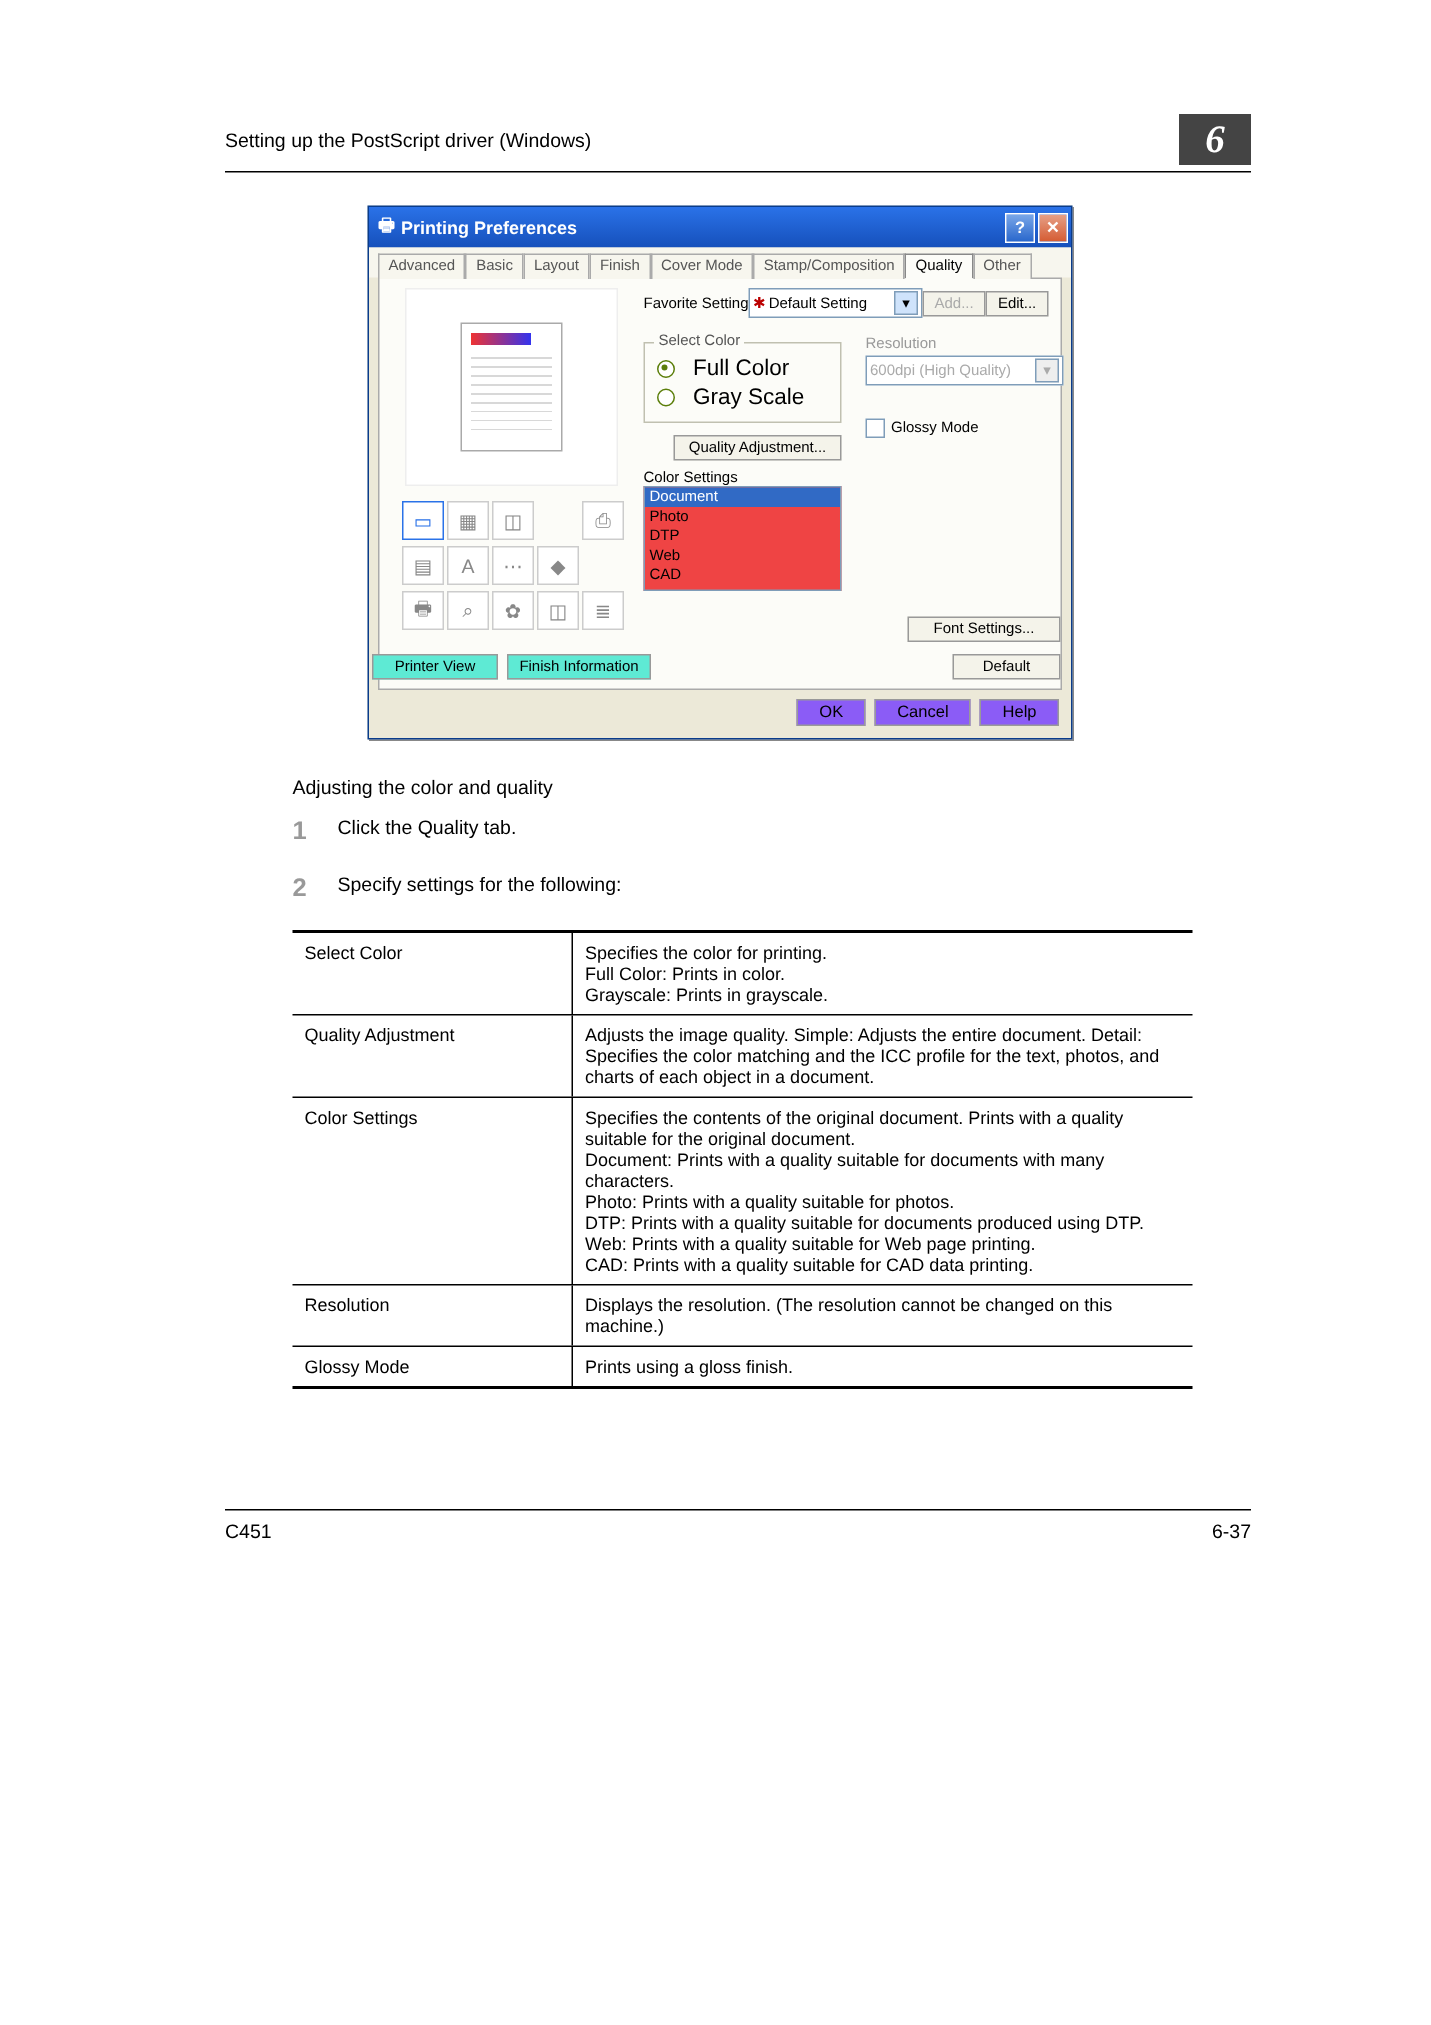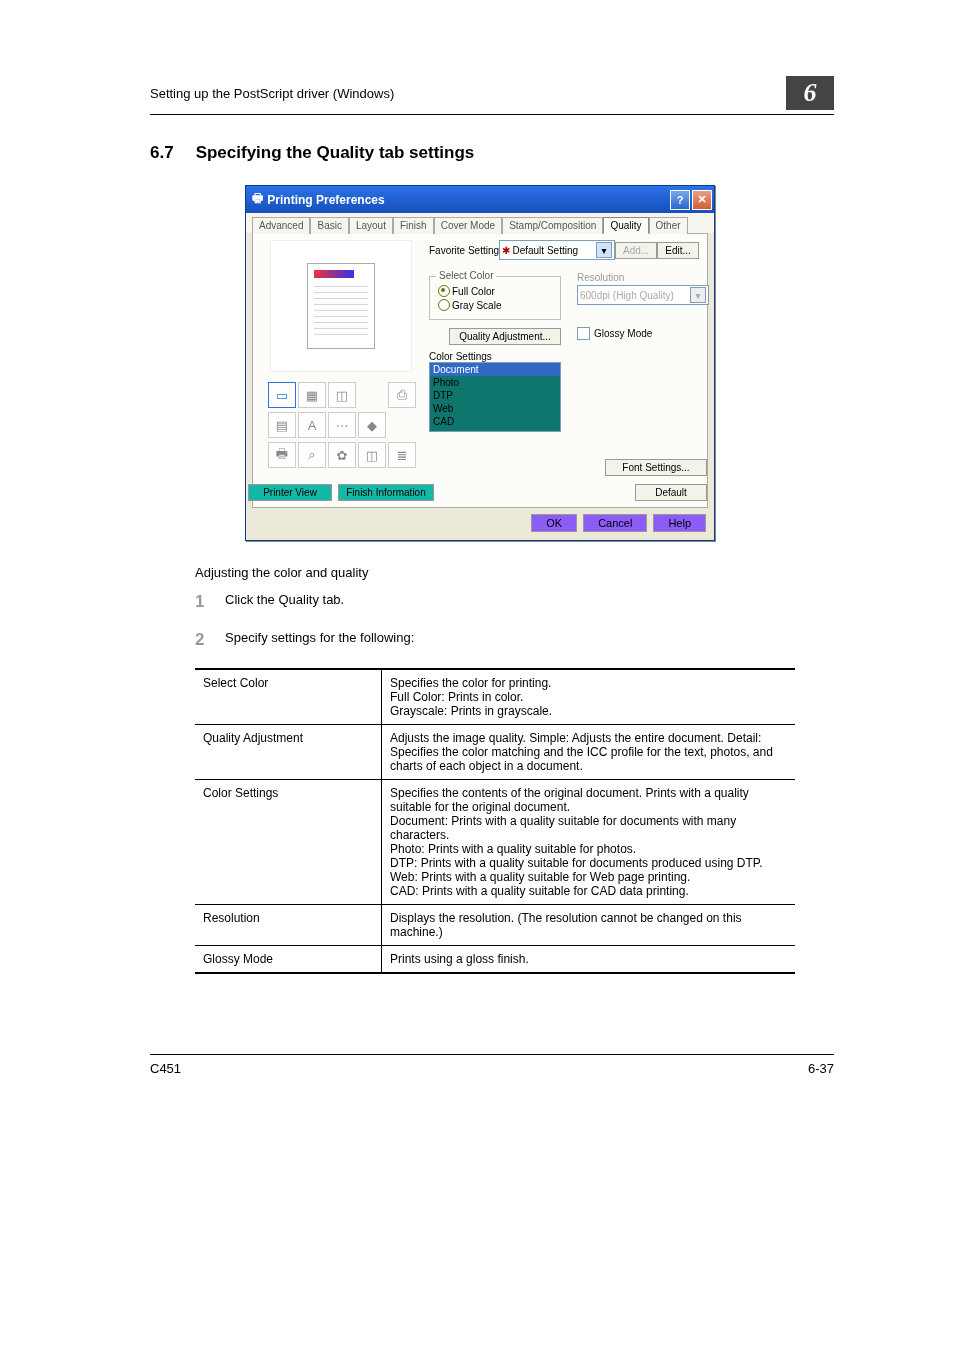--- a/index.html
+++ b/index.html
@@ -161,21 +161,21 @@
     display: flex;
     align-items: center;
     justify-content: center;
     font-size: 13px;
     color: #888;
   }
   .btnsmall {
     font-size: 10px;
     padding: 2px 4px;
     border: 1px solid #999;
-    background: #14b8a6;
+    background: #5eead4;
     width: 74px;
     text-align: center;
     margin-top: 8px;
   }
   .lbuttons {
     display: flex;
     gap: 6px;
     margin-top: 8px;
   }
   .rightcol {
@@ -219,22 +219,22 @@
     top: -7px;
     left: 6px;
     background: #fcfcf8;
     padding: 0 3px;
     font-size: 10px;
     color: #555;
   }
   .radio {
     display: flex;
     align-items: center;
-    gap: 2px;
-    font-size: 10px;
+    gap: 12px;
+    font-size: 15px;
     margin: 2px 0;
   }
   .radio .dot {
     width: 10px;
     height: 10px;
     border-radius: 50%;
     border: 1px solid #5b7e0a;
     background: #fff;
     position: relative;
   }
@@ -245,21 +245,21 @@
     width: 4px; height: 4px;
     border-radius: 50%;
     background: #5b7e0a;
   }
   .mid-row {
     display: flex;
     gap: 16px;
     margin-top: 6px;
   }
   .listbox {
-    background: #0f766e;
+    background: #ef4444;
     border: 1px solid #7f9db9;
     width: 130px;
     height: 68px;
     font-size: 10px;
   }
   .listbox div {
     padding: 1px 3px;
   }
   .listbox .selitem {
     background: #316ac5;
@@ -357,24 +357,20 @@
 </head>
 <body>
 
 <div class="page">
 
   <div class="header-row">
     <div class="header-left">Setting up the PostScript driver (Windows)</div>
     <div class="chapter-num">6</div>
   </div>
 
-  <div class="sec-heading">
-    <span>6.7</span>
-    <span>Specifying the Quality tab settings</span>
-  </div>
 
   <div class="dialog">
     <div class="titlebar">
       <div style="display:flex;align-items:center;gap:4px;">
         <span>🖶</span>
         <span>Printing Preferences</span>
       </div>
       <div style="display:flex;">
         <div class="ctlbtn help">?</div>
         <div class="ctlbtn">✕</div>

